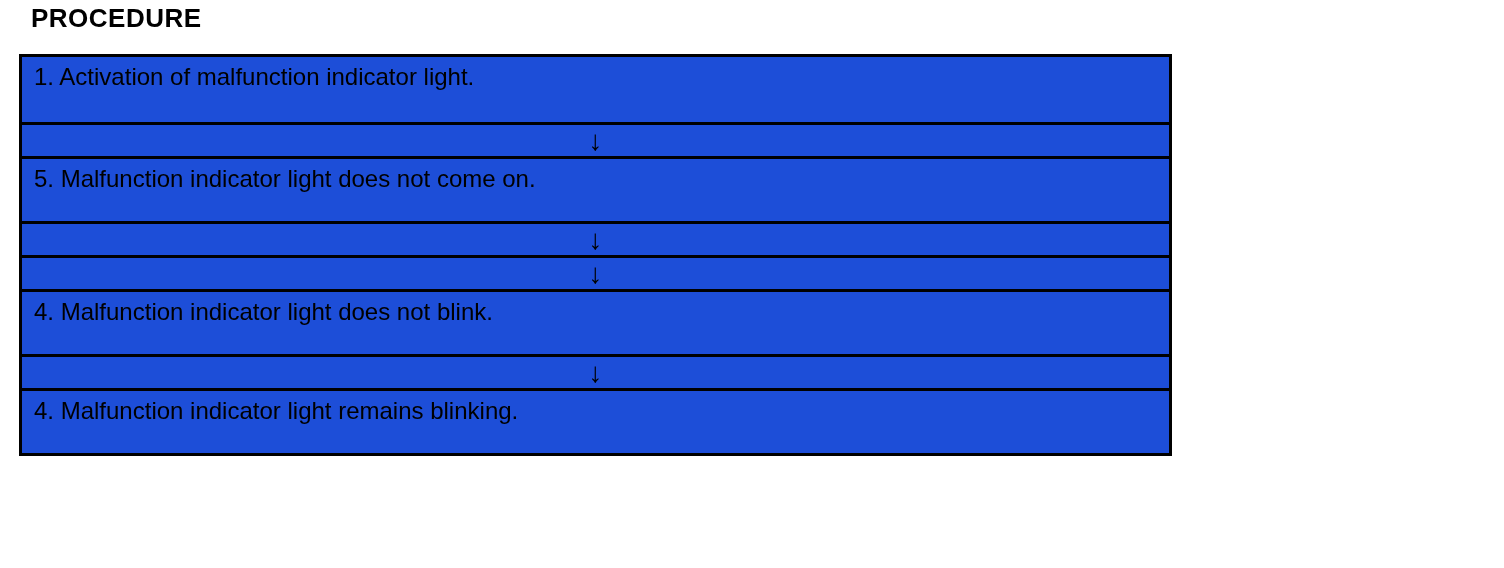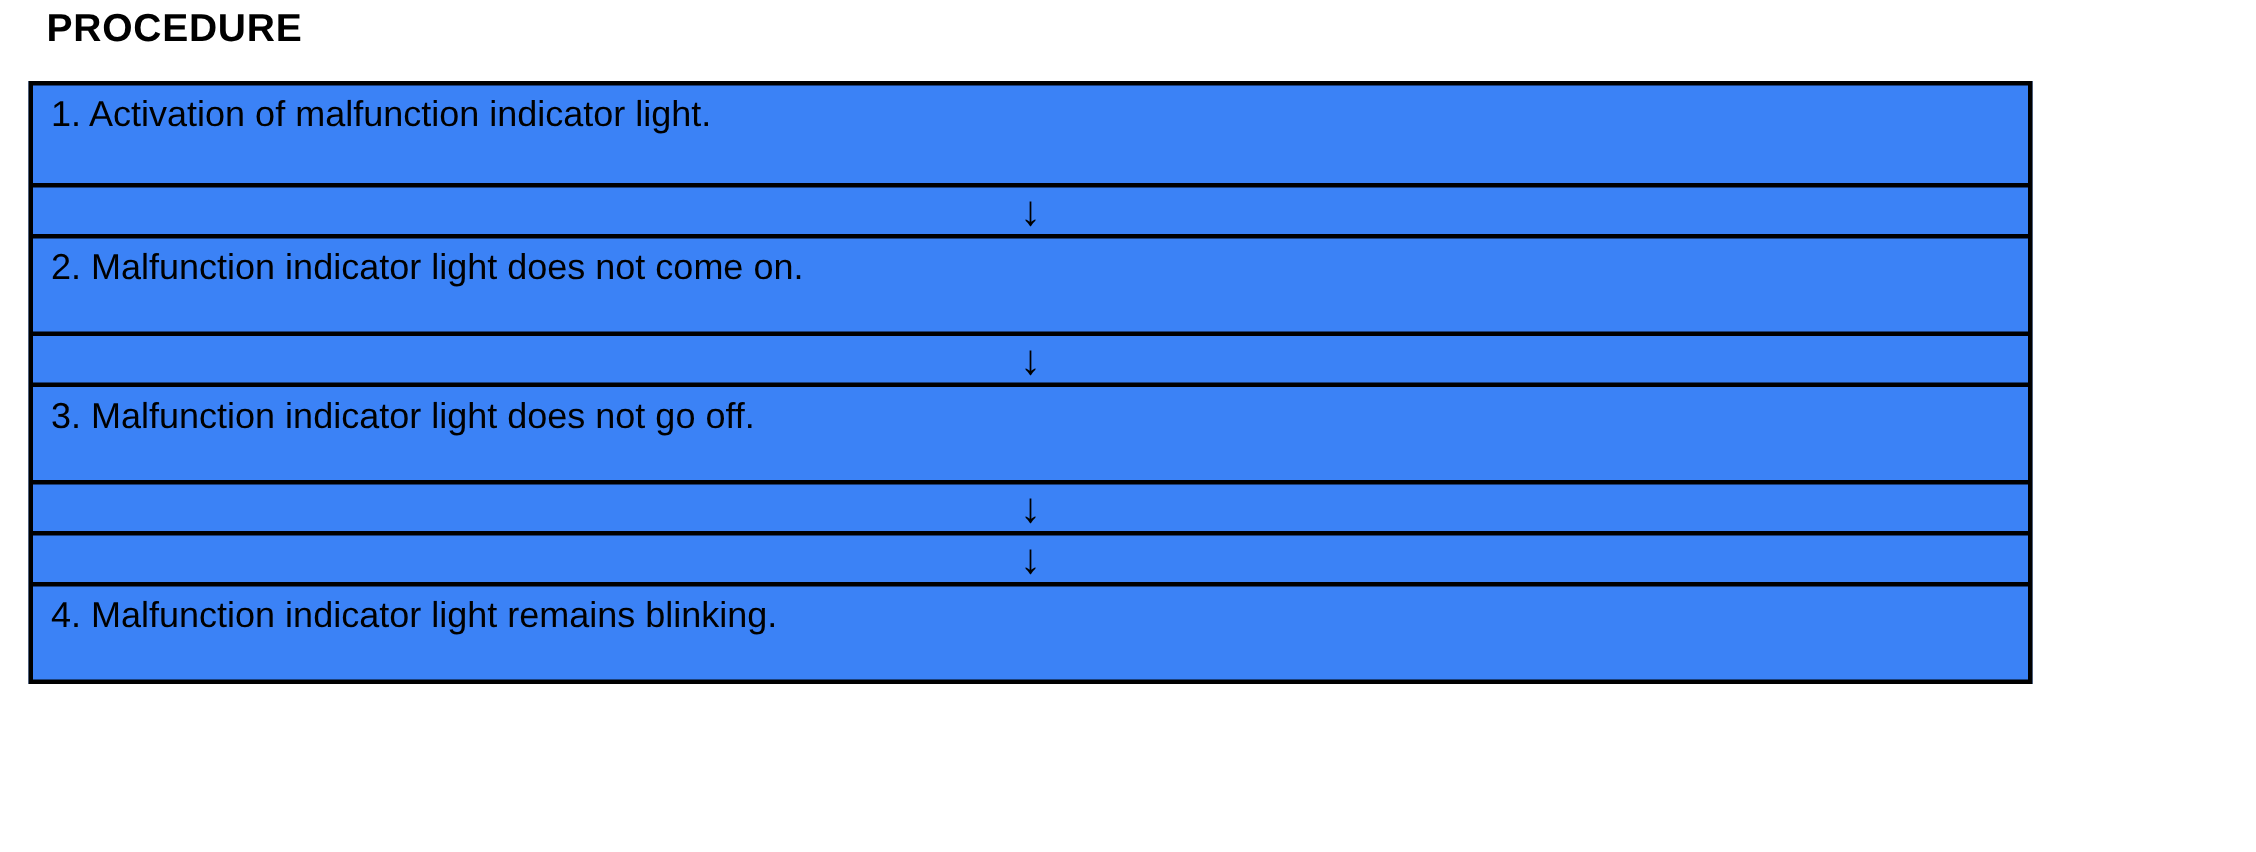--- a/index.html
+++ b/index.html
@@ -22,24 +22,24 @@
     margin: 0;
     font-size: 26px;
     font-weight: bold;
     letter-spacing: 0.5px;
     white-space: nowrap;
   }
   .flow-table {
     position: absolute;
     left: 19px;
     top: 54px;
-    width: 1336px;
+    width: 1153px;
     border: 3px solid #000000;
     box-sizing: border-box;
-    background: #3b82f6;
+    background: #1d4ed8;
   }
   .step-row,
   .arrow-row {
     box-sizing: border-box;
     border-top: 3px solid #000000;
   }
   .flow-table > :first-child {
     border-top: none;
   }
   .step-row {
@@ -70,37 +70,37 @@
 
   <div class="step-row">
     <span>1. Activation of malfunction indicator light.</span>
   </div>
 
   <div class="arrow-row">
     <span class="down-arrow">↓</span>
   </div>
 
   <div class="step-row">
-    <span>2. Malfunction indicator light does not come on.</span>
-  </div>
-
-  <div class="arrow-row">
-    <span class="down-arrow">↓</span>
-  </div>
-
-  <div class="step-row">
-    <span>3. Malfunction indicator light does not go off.</span>
+    <span>5. Malfunction indicator light does not come on.</span>
   </div>
 
   <div class="arrow-row">
     <span class="down-arrow">↓</span>
   </div>
 
 
   <div class="arrow-row">
     <span class="down-arrow">↓</span>
   </div>
 
   <div class="step-row">
+    <span>4. Malfunction indicator light does not blink.</span>
+  </div>
+
+  <div class="arrow-row">
+    <span class="down-arrow">↓</span>
+  </div>
+
+  <div class="step-row">
     <span>4. Malfunction indicator light remains blinking.</span>
   </div>
 
 </div>
 
 </body></html>

